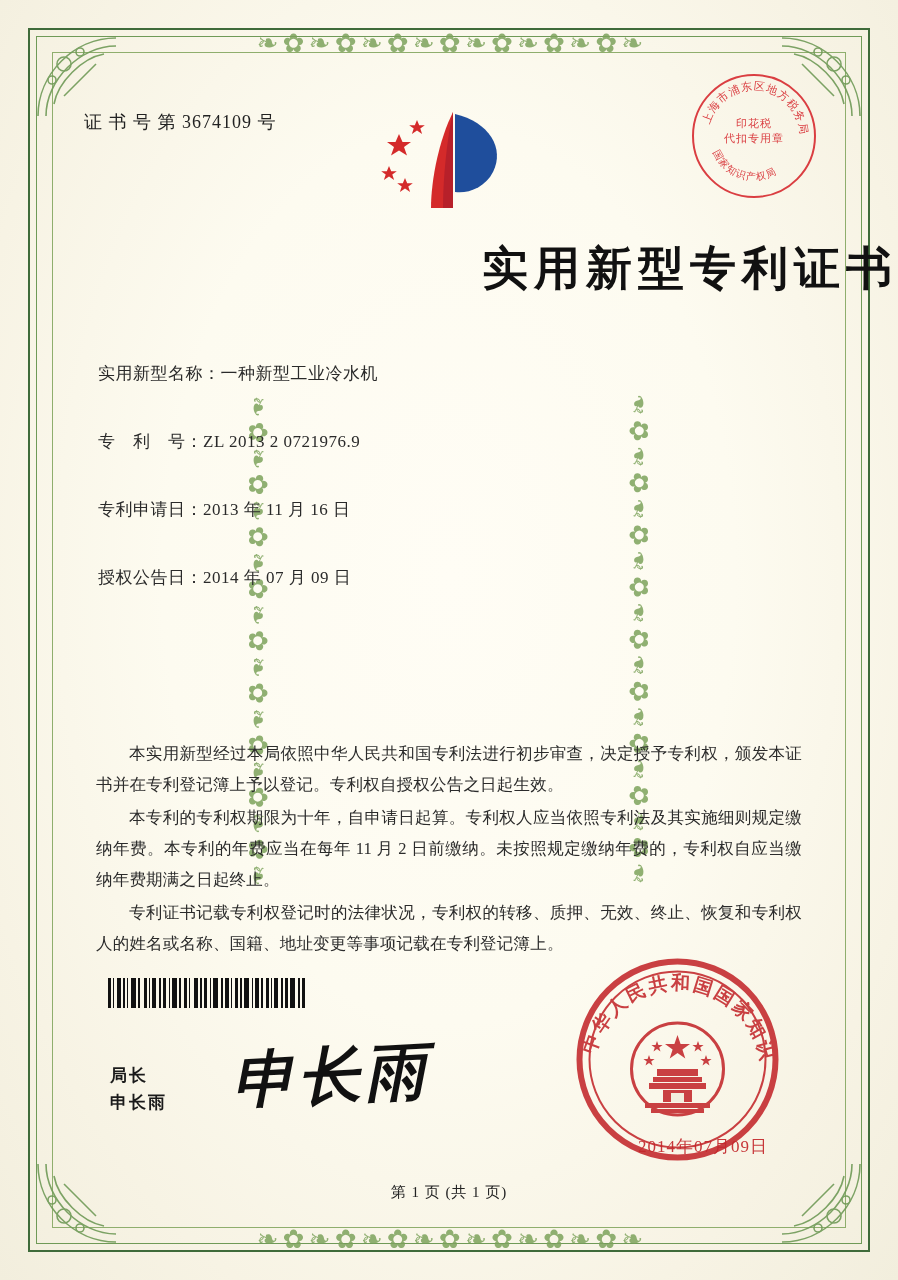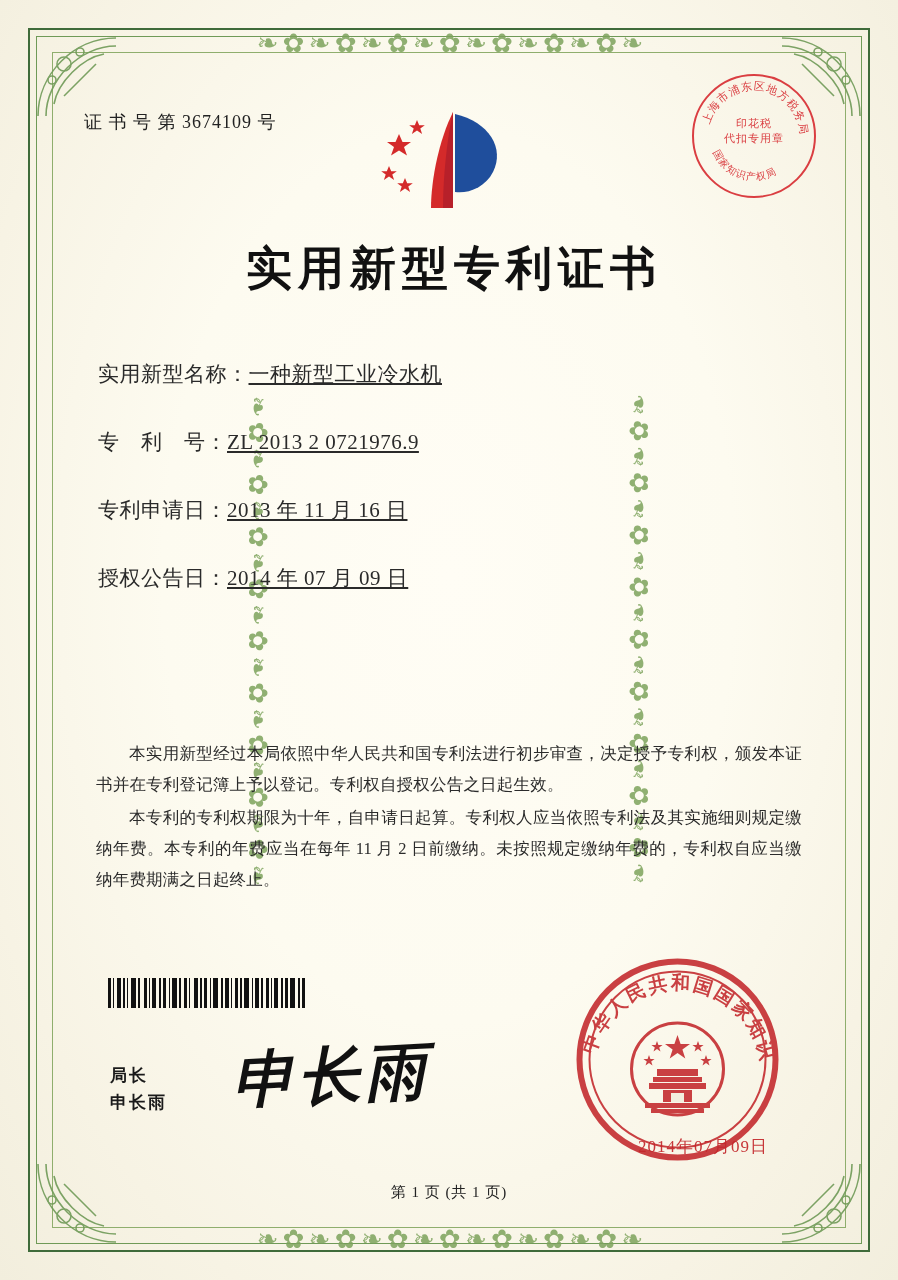--- a/index.html
+++ b/index.html
@@ -86,21 +86,21 @@
     position: absolute;
     left: 50%; top: 108px;
     transform: translateX(-50%);
     width: 160px; height: 110px;
   }
 
   .title {
     position: absolute;
     left: 10px; right: 0;
     top: 238px;
-    text-align: center;
+    text-align: right;
     font-size: 46px;
     font-weight: bold;
     letter-spacing: 6px;
     color: #111;
     font-family: "Liberation Serif", "DejaVu Serif", serif;
   }
 
   
   .stamp-tax {
     position: absolute;
@@ -127,27 +127,26 @@
   }
 
   
   .fields {
     position: absolute;
     left: 98px;
     top: 362px;
     width: 700px;
   }
   .field {
-    font-size: 21px;
+    font-size: 17px;
     line-height: 24px;
     color: #2a2a2a;
     margin-bottom: 44px;
     letter-spacing: .5px;
     white-space: nowrap;
-    text-decoration: underline;
   }
   .field .lbl {
     display: inline-block;
     color: #2a2a2a;
   }
   .field .val {
     color: #2a2a2a;
   }
 
   
@@ -343,20 +342,21 @@
       <span class="lbl">专利申请日：</span><span class="val">2013 年 11 月 16 日</span>
     </div>
     <div class="field">
       <span class="lbl">授权公告日：</span><span class="val">2014 年 07 月 09 日</span>
     </div>
   </div>
 
   <div class="body-text">
     <p>本实用新型经过本局依照中华人民共和国专利法进行初步审查，决定授予专利权，颁发本证书并在专利登记簿上予以登记。专利权自授权公告之日起生效。</p>
     <p>本专利的专利权期限为十年，自申请日起算。专利权人应当依照专利法及其实施细则规定缴纳年费。本专利的年费应当在每年 11 月 2 日前缴纳。未按照规定缴纳年费的，专利权自应当缴纳年费期满之日起终止。</p>
+    <p>专利证书记载专利权登记时的法律状况，专利权的转移、质押、无效、终止、恢复和专利权人的姓名或名称、国籍、地址变更等事项记载在专利登记簿上。</p>
   </div>
 
   <div class="barcode">
     <i style="width:3px"></i>
       <i style="width:2px;background:transparent"></i>
     <i style="width:1px"></i>
       <i style="width:3px;background:transparent"></i>
     <i style="width:4px"></i>
       <i style="width:2px;background:transparent"></i>
     <i style="width:2px"></i>

